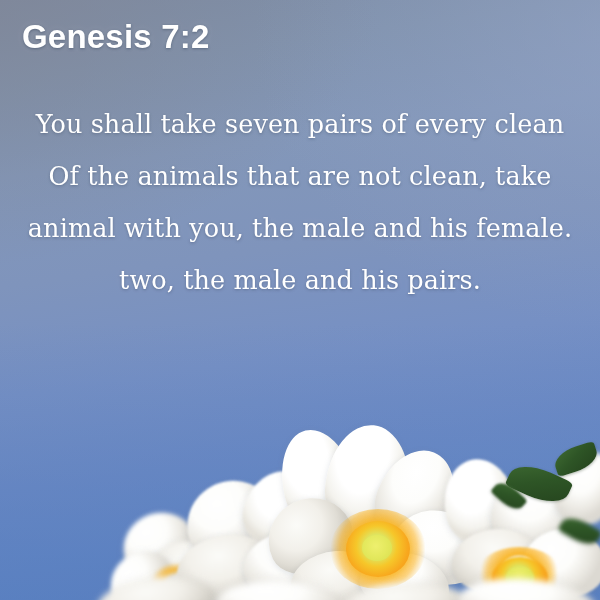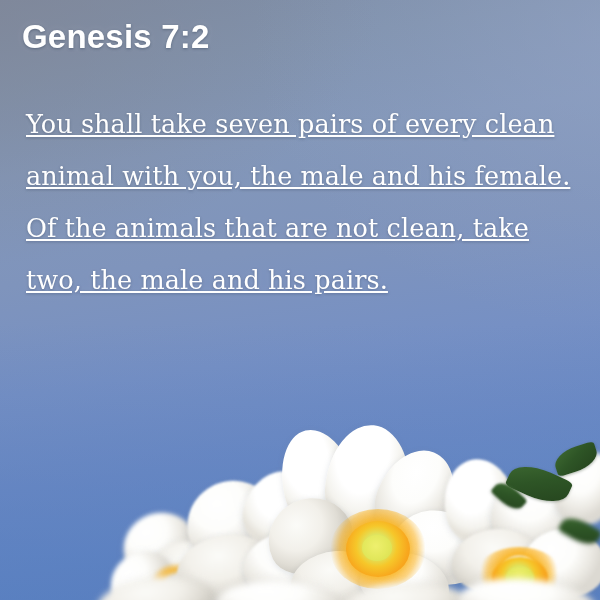--- a/index.html
+++ b/index.html
@@ -67,30 +67,29 @@
     color: #ffffff;
     letter-spacing: 0.2px;
     text-shadow: 0 1px 3px rgba(40,55,80,0.45),
                  0 0 10px rgba(255,255,255,0.12);
   }
   .verse {
     position: absolute;
     left: 0;
     right: 0;
     top: 98px;
-    text-align: left;
+    text-align: center;
     color: #ffffff;
     font-family: "DejaVu Serif", "Liberation Serif", serif;
     font-size: 25.5px;
     line-height: 52px;
     letter-spacing: 0.1px;
     text-shadow: 0 1px 3px rgba(45,60,88,0.40),
                  0 0 9px rgba(255,255,255,0.10);
     padding: 0 26px;
-    text-decoration: underline;
   }
   .verse .vline { display: block; white-space: nowrap; }
 
   
   .flowers {
     position: absolute;
     left: 0; right: 0; bottom: 0;
     height: 175px;
   }
   .petal {
@@ -147,22 +146,22 @@
 
   <div class="sky-base"></div>
   <div class="sky-haze-left"></div>
   <div class="sky-haze-right"></div>
   <div class="sky-deepen"></div>
 
   <div class="title">Genesis 7:2</div>
 
   <div class="verse">
     <span class="vline">You shall take seven pairs of every clean</span>
+    <span class="vline">Of the animals that are not clean, take</span>
     <span class="vline">animal with you, the male and his female.</span>
-    <span class="vline">Of the animals that are not clean, take</span>
     <span class="vline">two, the male and his pairs.</span>
   </div>
 
   <div class="flowers">
 
     <div class="petal softer" style="left:122px; top:88px; width:74px; height:60px; transform:rotate(-18deg);"></div>
     <div class="petal shade softer" style="left:150px; top:116px; width:80px; height:58px; transform:rotate(6deg);"></div>
     <div class="petal softer" style="left:108px; top:128px; width:66px; height:52px; transform:rotate(-32deg);"></div>
     <div class="stamen-ring softer" style="left:150px; top:140px; width:54px; height:42px;"></div>
 

